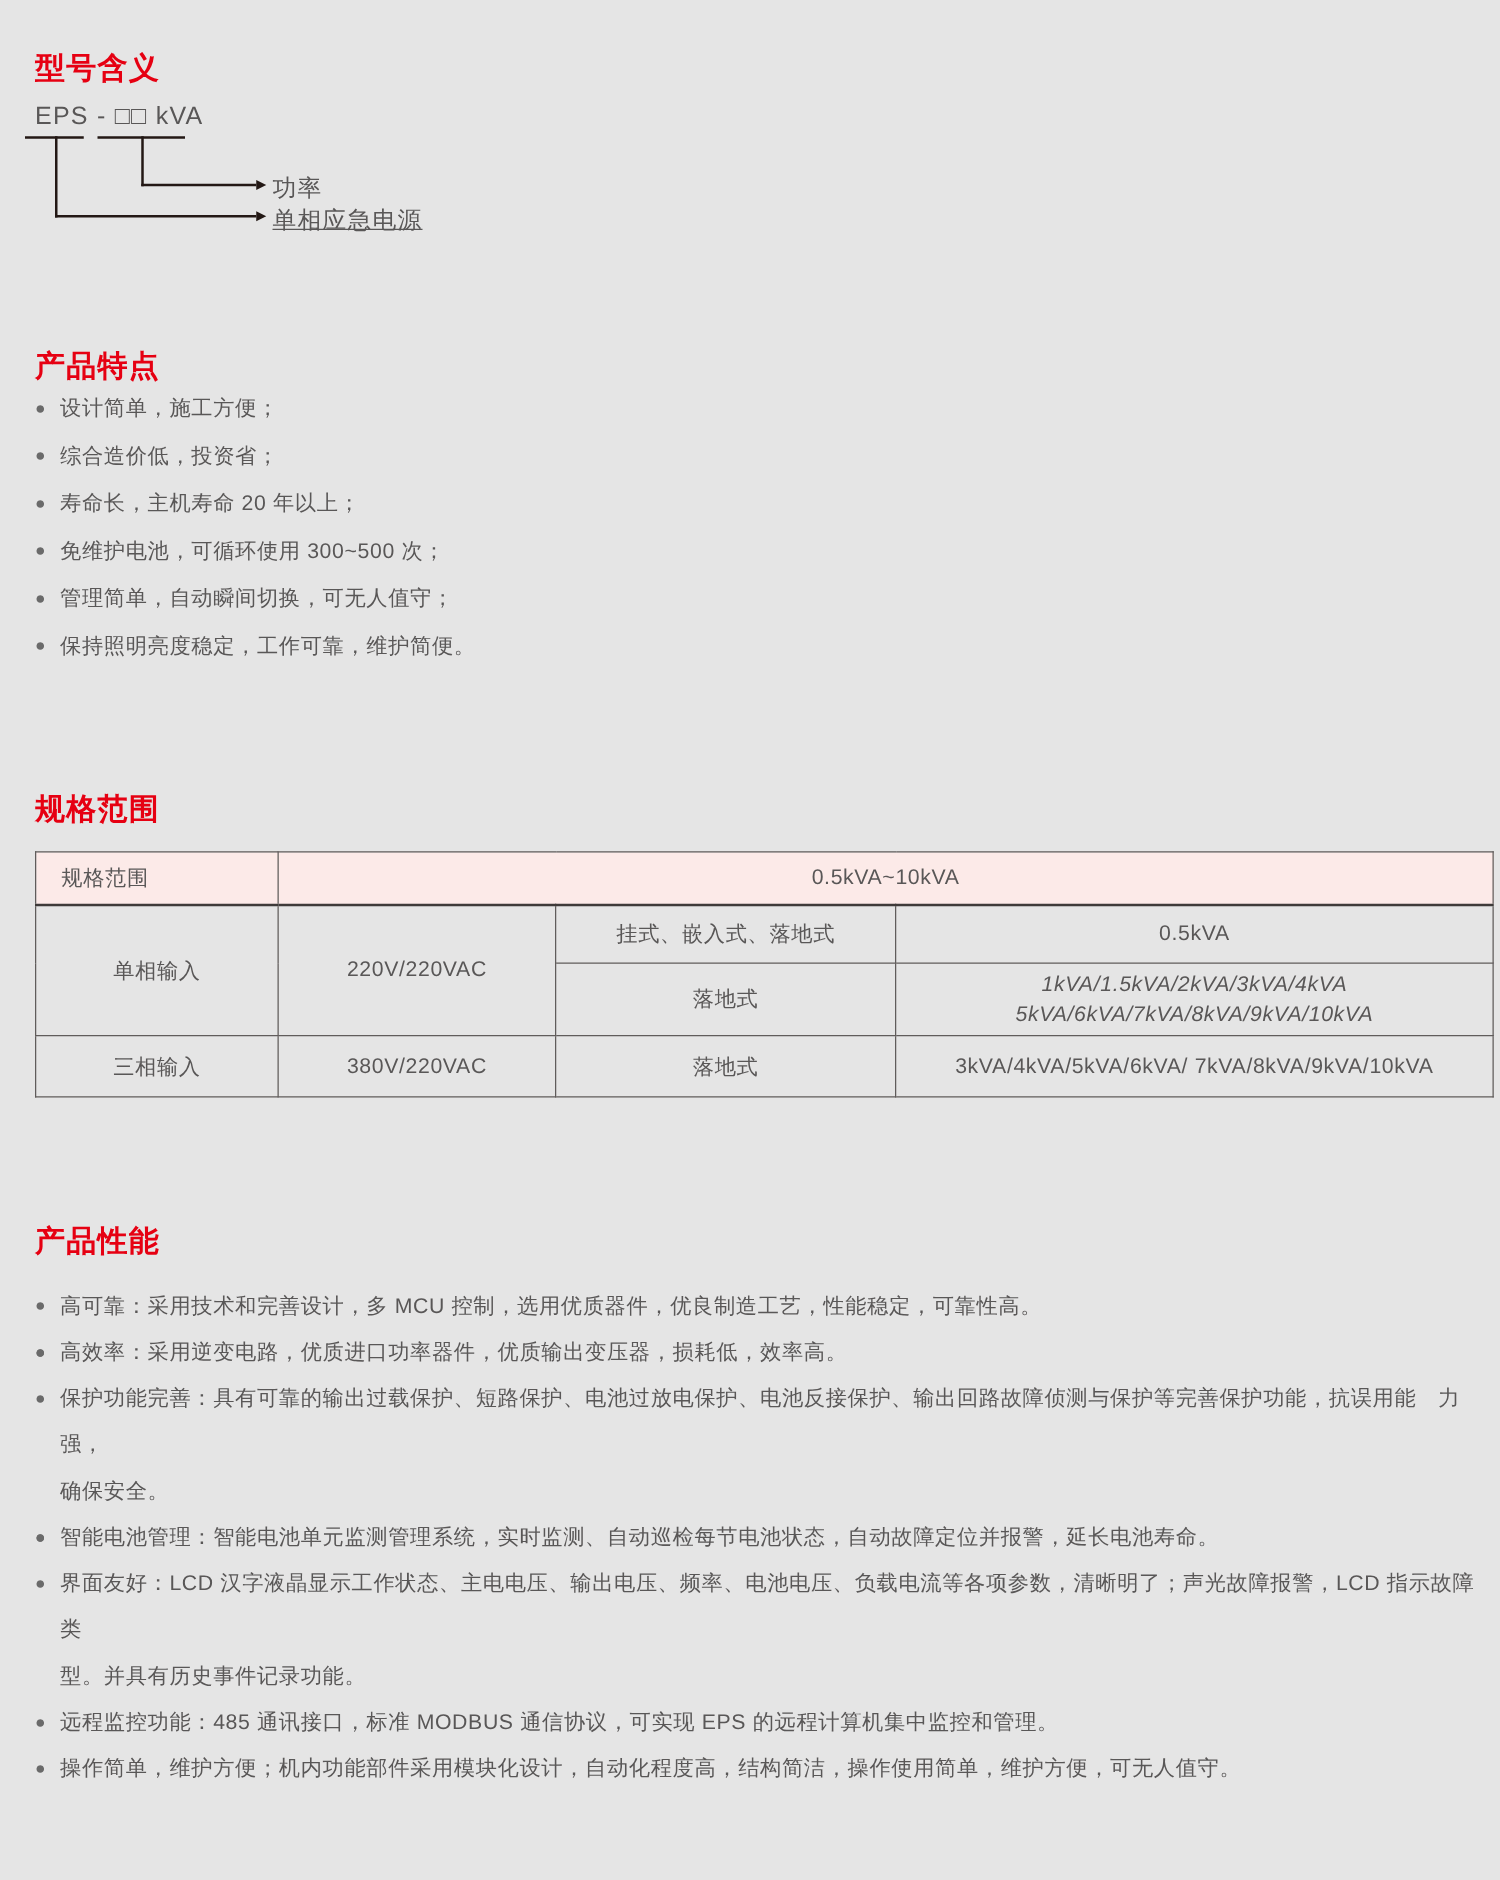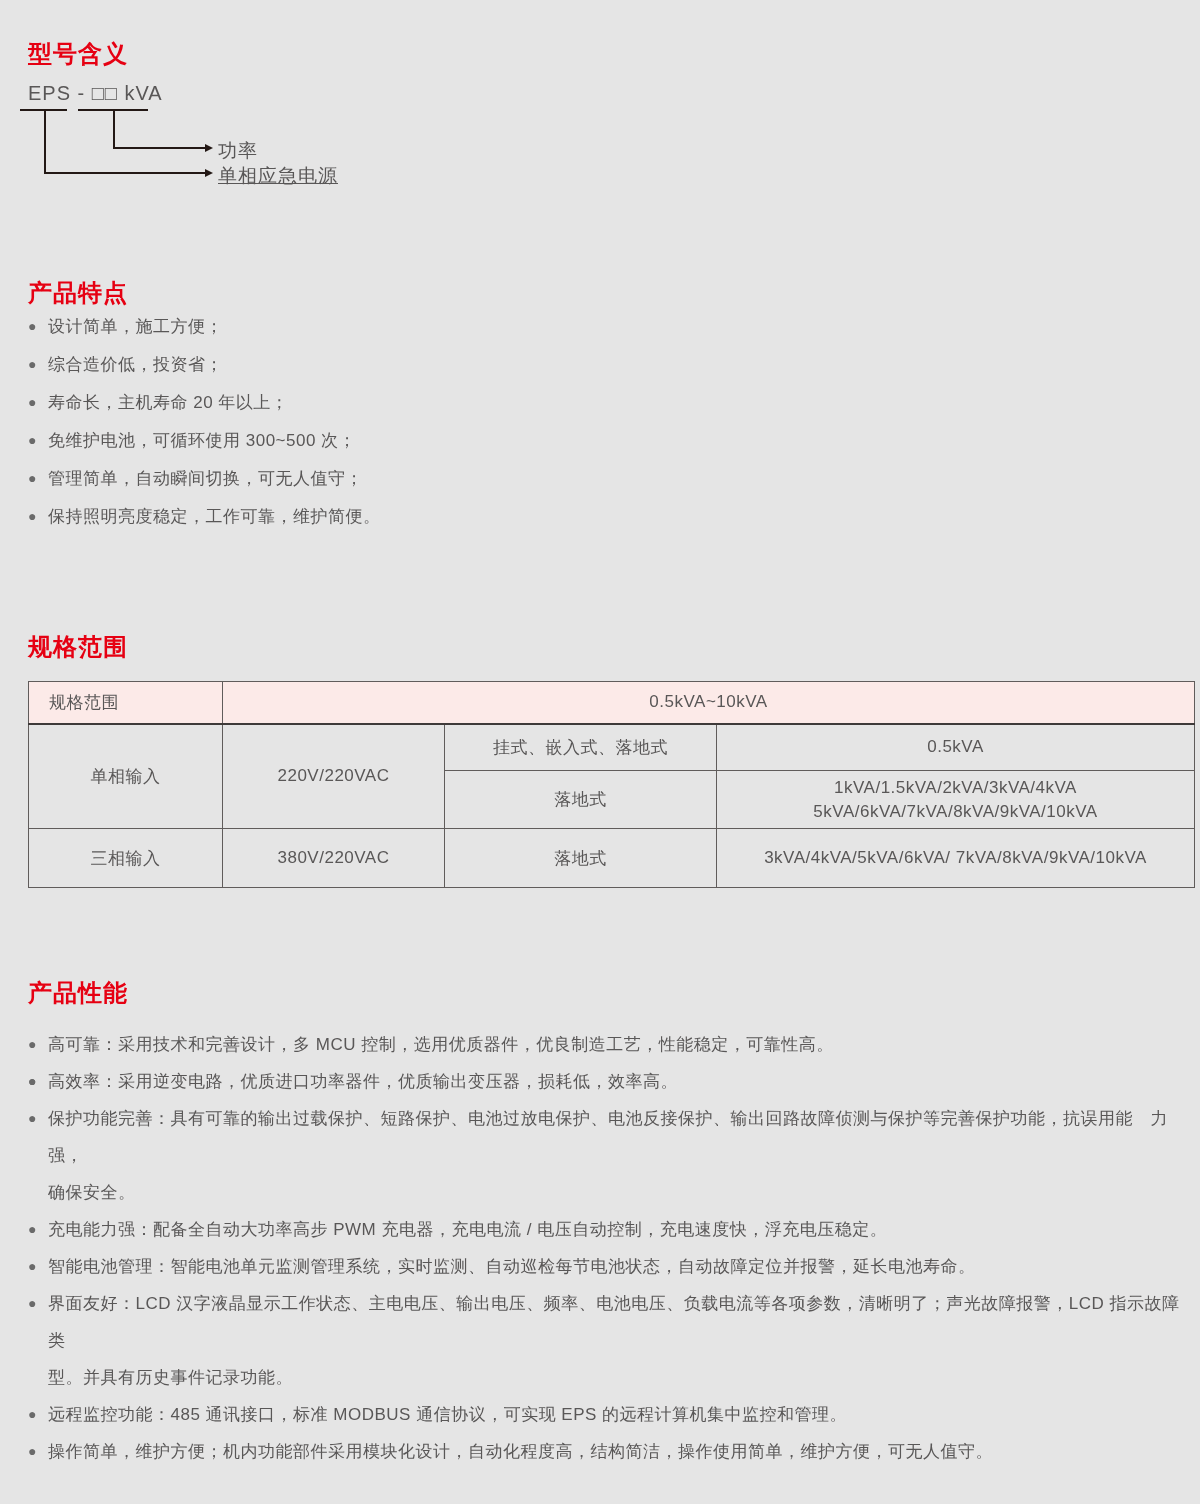--- a/index.html
+++ b/index.html
@@ -87,22 +87,22 @@
   .spec-table .c3 { width: 272px; }
   .spec-table .c4 { width: 478px; }
   .spec-table tr.hdr { height: 42px; }
   .spec-table tr.hdr td {
     background: #fceae8;
     border-bottom: 2px solid #3e3a39;
   }
   .spec-table tr.hdr td.left { text-align: left; padding-left: 20px; }
   .spec-table tr.r2 { height: 47px; }
   .spec-table tr.r3 { height: 58px; }
-  .spec-table tr.r4 { height: 59px; }
-  .spec-table .multi { white-space: pre-line; line-height: 24px; }
+  .spec-table tr.r4 { height: 49px; }
+  .spec-table .multi { white-space: pre-line; line-height: 24px; font-style: italic; }
 </style>
 </head>
 <body>
 
 <div class="page">
 
   <h2 class="sec-title" style="top:38px;">型号含义</h2>
 
   <div class="model-code">EPS - □□ kVA</div>
 
@@ -196,21 +196,20 @@
       <span class="bullet">●</span>
       <span class="pre">高效率：采用逆变电路，优质进口功率器件，优质输出变压器，损耗低，效率高。</span>
     </div>
     <div class="perf-item">
       <span class="bullet">●</span>
       <span class="pre">保护功能完善：具有可靠的输出过载保护、短路保护、电池过放电保护、电池反接保护、输出回路故障侦测与保护等完善保护功能，抗误用能　力强，
 确保安全。</span>
     </div>
     <div class="perf-item">
       <span class="bullet">●</span>
-      <span class="pre">充电能力强：配备全自动大功率高步 PWM 充电器，充电电流 / 电压自动控制，充电速度快，浮充电压稳定。</span>
     </div>
     <div class="perf-item">
       <span class="bullet">●</span>
       <span class="pre">智能电池管理：智能电池单元监测管理系统，实时监测、自动巡检每节电池状态，自动故障定位并报警，延长电池寿命。</span>
     </div>
     <div class="perf-item">
       <span class="bullet">●</span>
       <span class="pre">界面友好：LCD 汉字液晶显示工作状态、主电电压、输出电压、频率、电池电压、负载电流等各项参数，清晰明了；声光故障报警，LCD 指示故障类
 型。并具有历史事件记录功能。</span>
     </div>

